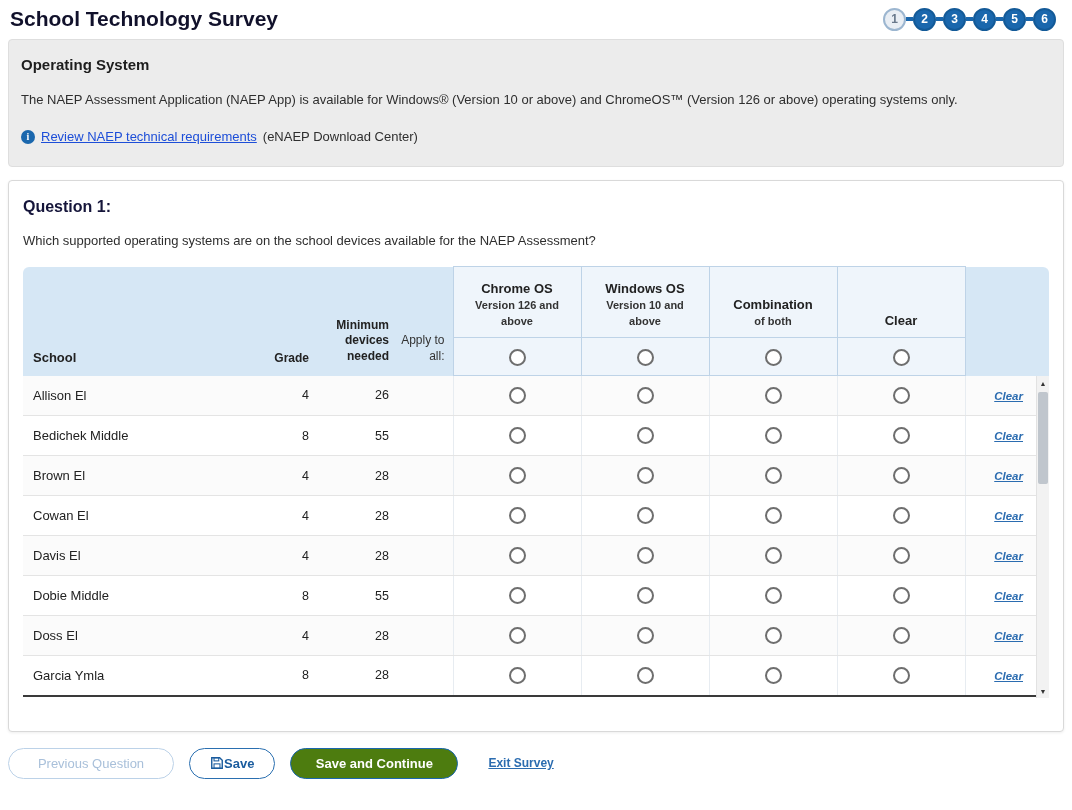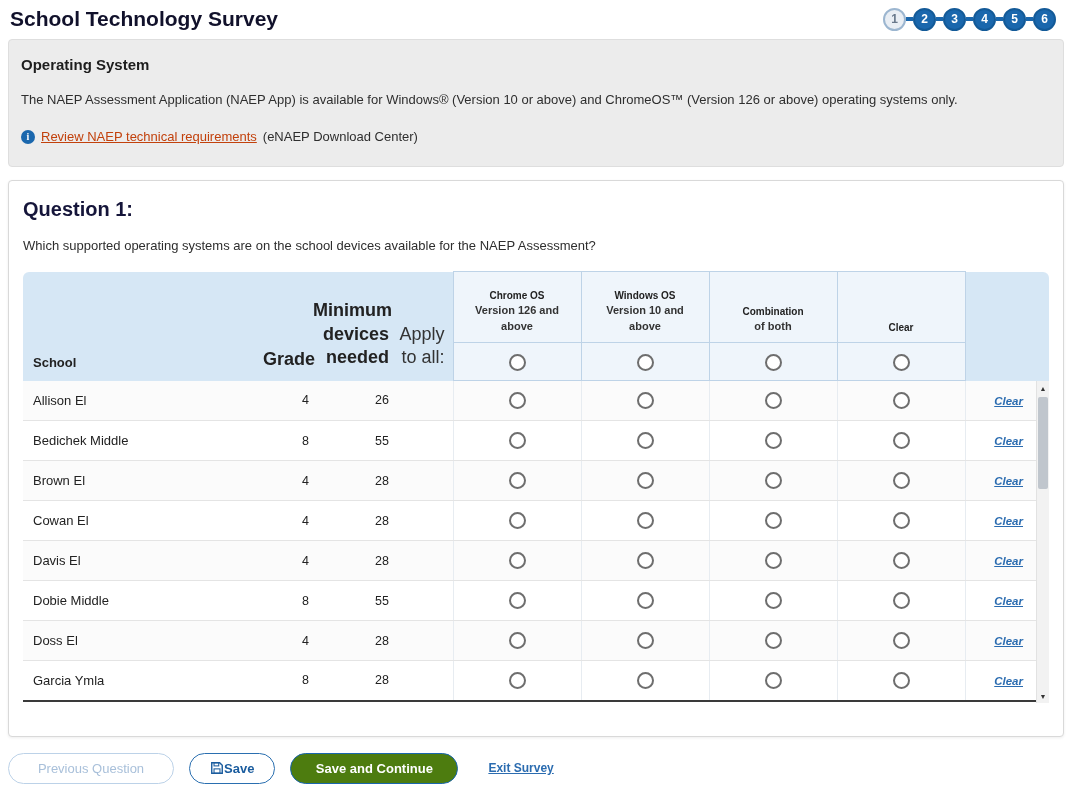--- a/index.html
+++ b/index.html
@@ -30,48 +30,48 @@
   }
   .panel-title { font-size:15px; font-weight:bold; color:#1d1d1d; margin:3px 0 0 0; }
   .panel-desc { font-size:13px; color:#2e2e2e; margin-top:19px; }
   .panel-link-row { margin-top:22px; font-size:13px; display:flex; align-items:center; gap:6px; color:#2e2e2e; }
   .info-icon {
     width:14px; height:14px; border-radius:50%; flex:0 0 14px;
     background:#1a67ad; color:#fff; font-size:10px; font-weight:bold;
     font-family:"Liberation Serif", serif;
     display:inline-flex; align-items:center; justify-content:center;
   }
-  .req-link { color:#c2410c; text-decoration:underline; cursor:pointer; }
+  .req-link { color:#1d4ed8; text-decoration:underline; cursor:pointer; }
 
   
   .question-card {
     margin:13px 8px 0 8px; background:#fff;
     border:1px solid #d9d9d9; border-radius:4px;
     box-shadow:0 1px 3px rgba(0,0,0,0.07);
     padding:17px 14px 34px 14px;
   }
-  .q-label { font-size:20px; font-weight:bold; color:#15153a; }
+  .q-label { font-size:16px; font-weight:bold; color:#15153a; }
   .q-text  { font-size:13px; color:#2e2e2e; margin-top:17px; }
 
   
   .table-wrap { position:relative; margin-top:18px; }
   table.survey { border-collapse:collapse; table-layout:fixed; width:100%; border-bottom:2px solid #3a3a3a; }
   thead th { background:#d6e7f5; padding:0; }
   thead tr:first-child th:first-child { border-top-left-radius:6px; }
   thead tr:first-child th:last-child  { border-top-right-radius:6px; }
 
-  th.left-h { vertical-align:bottom; padding-bottom:11px; font-size:18px; color:#222; }
+  th.left-h { vertical-align:bottom; padding-bottom:11px; font-size:12px; color:#222; }
   th.school-h { text-align:left; padding-left:10px; font-weight:bold; font-size:13px; }
   th.grade-h  { text-align:right; padding-right:4px; font-weight:bold; }
   th.dev-h    { text-align:right; padding-right:4px; font-weight:bold; line-height:1.3; }
   th.apply-h  { text-align:right; padding-right:8px; font-weight:normal; line-height:1.3; color:#333; }
 
   th.opt-h { background:#eff5fb; border:1px solid #bed3e7; }
   .opt-inner { height:70px; display:flex; flex-direction:column; justify-content:flex-end; align-items:center; padding-bottom:7px; }
-  .opt-title { font-size:10px; color:#222; }
+  .opt-title { font-size:13px; color:#222; }
   .opt-sub { font-size:11px; color:#333; text-align:center; line-height:1.45; max-width:112px; margin-top:2px; }
 
   th.opt-r { background:#eff5fb; border:1px solid #bed3e7; border-top:none; height:38px; text-align:center; vertical-align:middle; }
 
   .radio {
     width:17px; height:17px; border:2px solid #6e6e6e; border-radius:50%;
     display:inline-block; background:#fff; cursor:pointer; vertical-align:middle;
   }
 
   tbody td { height:40px; border-bottom:1px solid #e4e4e4; font-size:13px; vertical-align:middle; }

